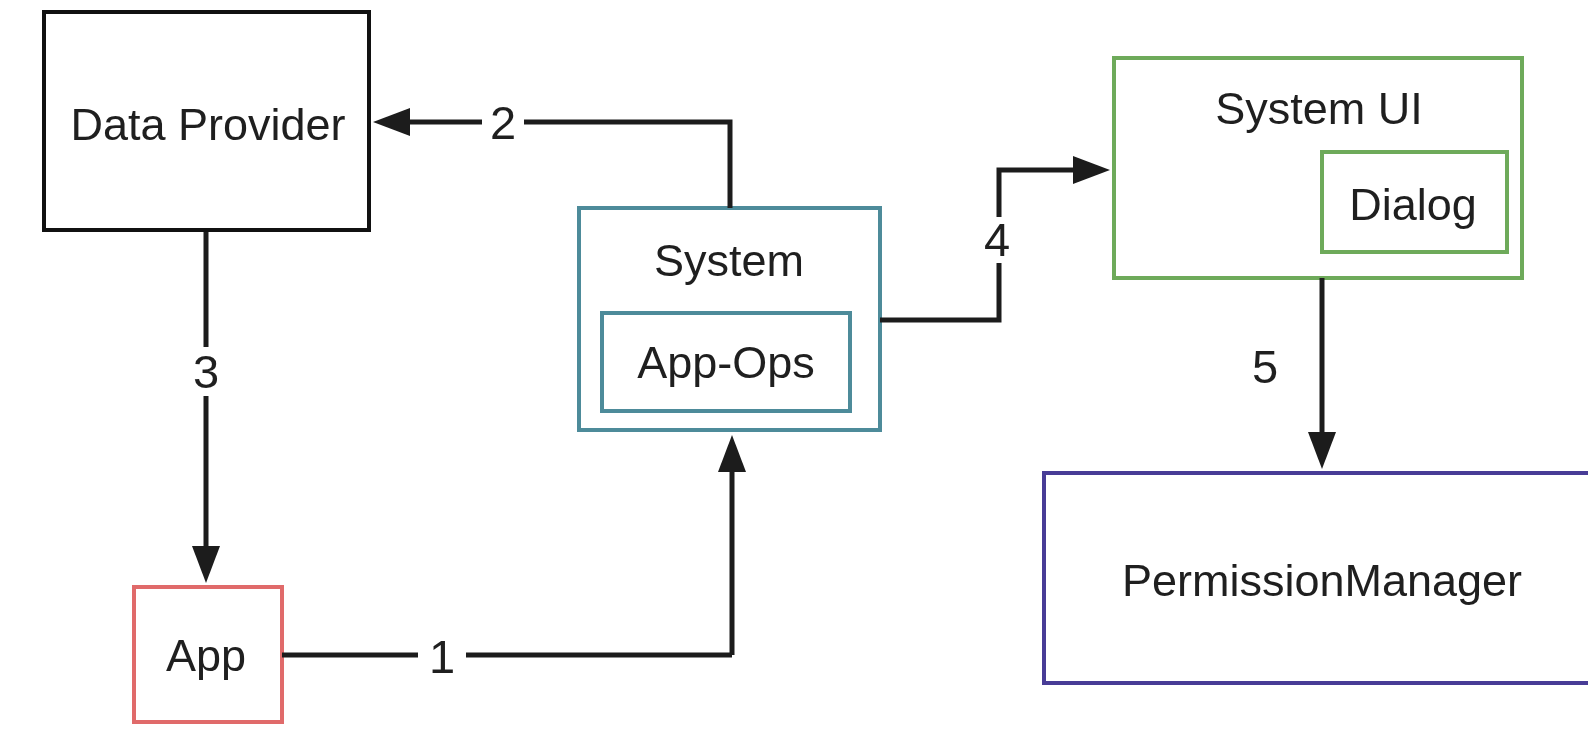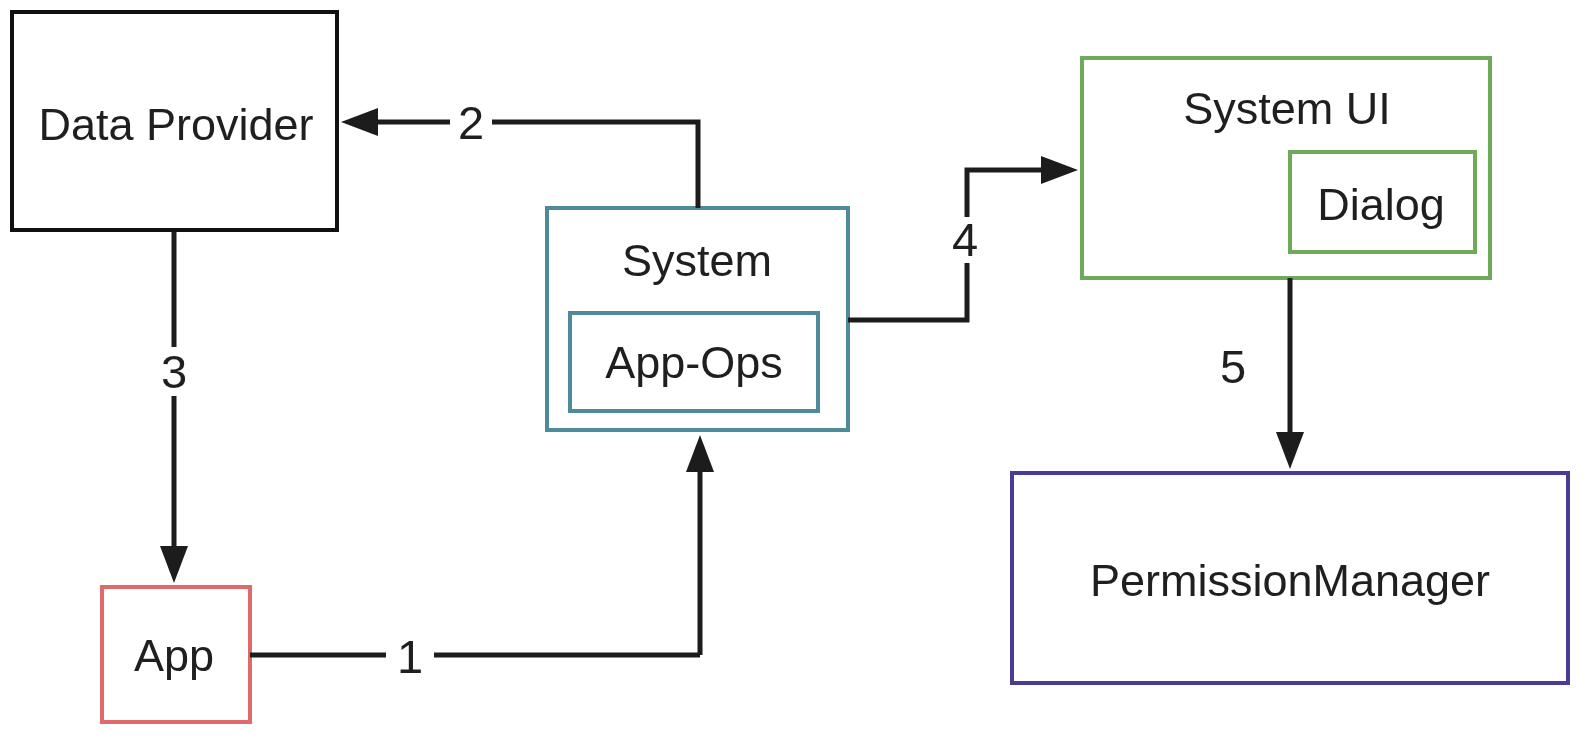--- a/index.html
+++ b/index.html
@@ -6,20 +6,21 @@
     margin: 0;
     padding: 0;
     background: #ffffff;
     width: 1588px;
     height: 740px;
     overflow: hidden;
   }
   .diagram-wrap {
     width: 1341px;
     height: 740px;
+    margin-left: 32px;
   }
   svg {
     display: block;
   }
   svg text {
     font-family: "Liberation Sans", "DejaVu Sans", sans-serif;
     fill: #1f1f1f;
   }
   .node-label { font-size: 45px; }
   .edge-label { font-size: 47px; }

